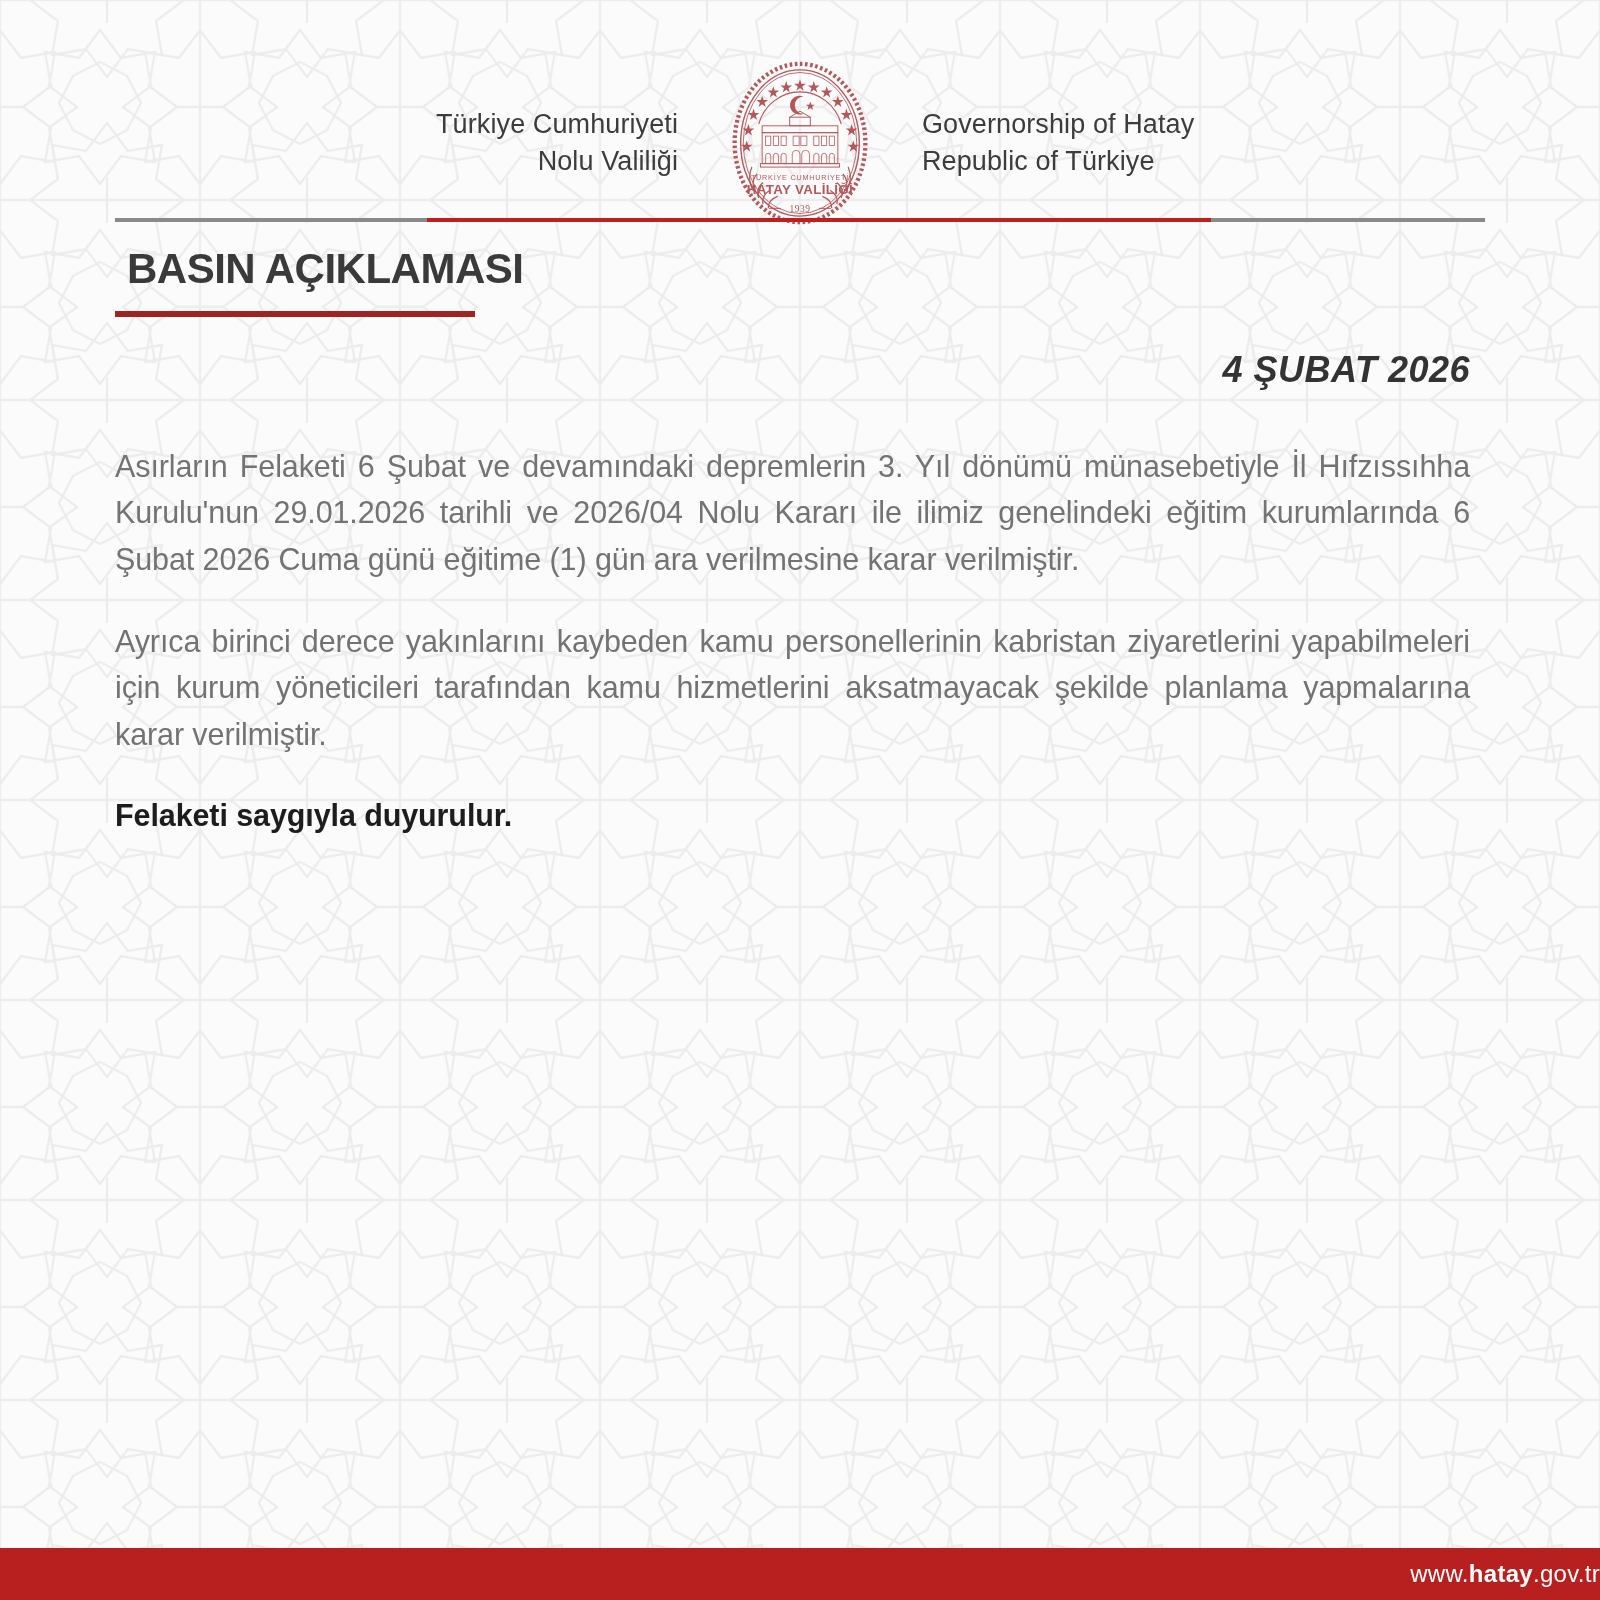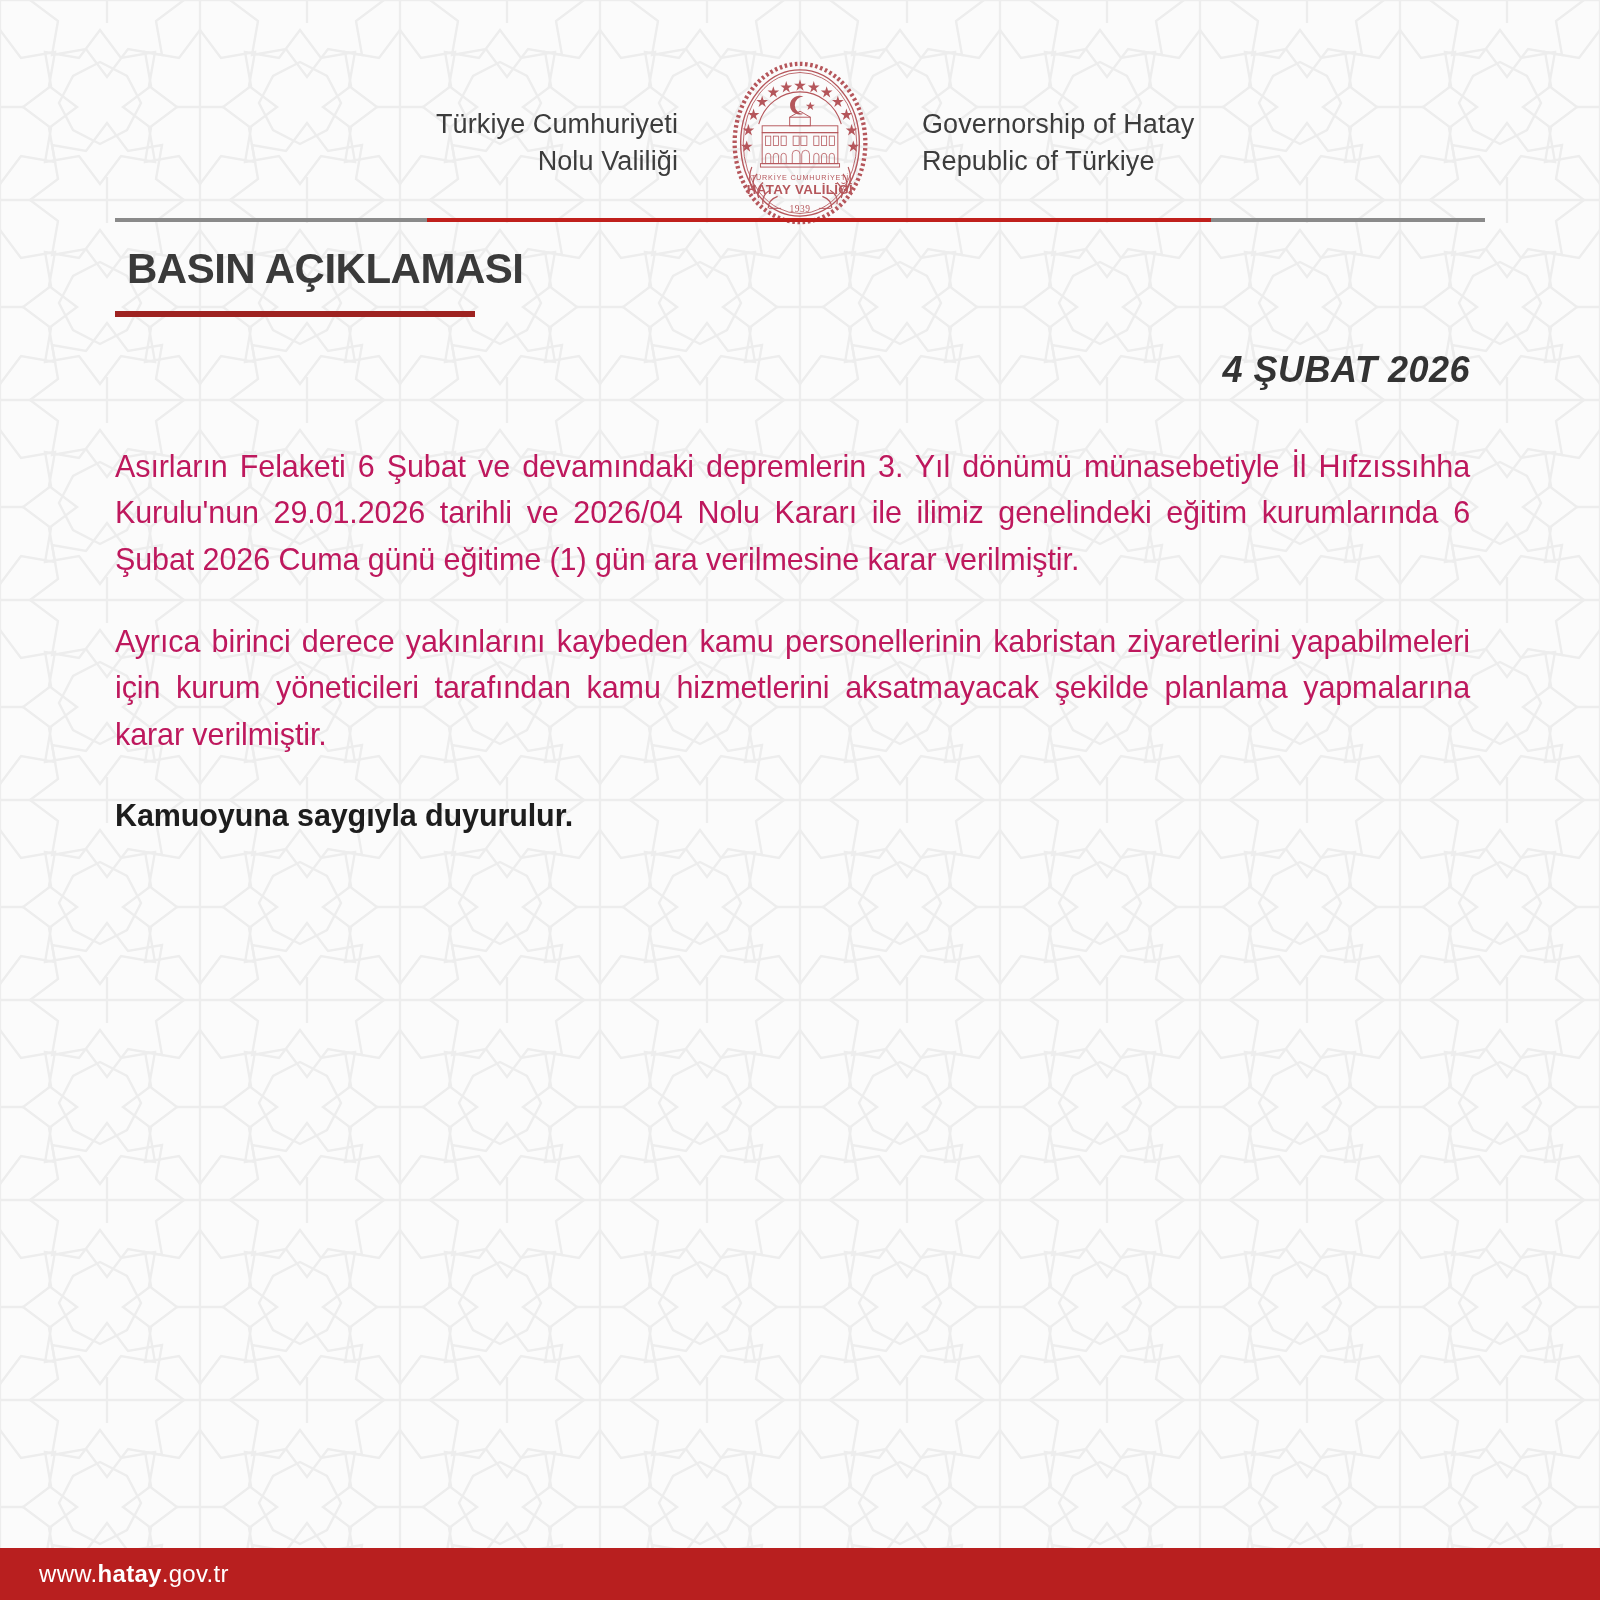--- a/index.html
+++ b/index.html
@@ -116,21 +116,21 @@
 
   
   .body-block {
     position: relative;
     z-index: 2;
     margin: 52px 130px 0 115px;
   }
   .para {
     font-size: 30.5px;
     line-height: 1.52;
-    color: #be185d;
+    color: #737373;
     text-align: justify;
     margin: 0 0 36px 0;
     font-weight: 400;
     letter-spacing: -0.1px;
   }
   .para.last-of-group {
   }
   .closing {
     font-size: 30.5px;
     line-height: 1.5;
@@ -144,21 +144,21 @@
   .footer {
     position: absolute;
     left: 0;
     right: 0;
     bottom: 0;
     height: 52px;
     background: #b81f1f;
     z-index: 3;
     display: flex;
     align-items: center;
-    justify-content: flex-start;
+    justify-content: flex-end;
     padding-left: 39px;
   }
   .footer-url {
     color: #ffffff;
     font-size: 24px;
     letter-spacing: 0.3px;
     font-weight: 400;
   }
   .footer-url b { font-weight: 700; }
 </style>
@@ -297,20 +297,20 @@
   <div class="title-block">
     <h1 class="title">BASIN AÇIKLAMASI</h1>
     <div class="title-underline"></div>
   </div>
 
   <div class="date-line">4 ŞUBAT 2026</div>
 
   <div class="body-block">
     <p class="para">Asırların Felaketi 6 Şubat ve devamındaki depremlerin 3. Yıl dönümü münasebetiyle İl Hıfzıssıhha Kurulu'nun 29.01.2026 tarihli ve 2026/04 Nolu Kararı ile ilimiz genelindeki eğitim kurumlarında 6 Şubat 2026 Cuma günü eğitime (1) gün ara verilmesine karar verilmiştir.</p>
     <p class="para last-of-group">Ayrıca birinci derece yakınlarını kaybeden kamu personellerinin kabristan ziyaretlerini yapabilmeleri için kurum yöneticileri tarafından kamu hizmetlerini aksatmayacak şekilde planlama yapmalarına karar verilmiştir.</p>
-    <p class="closing">Kamuoyuna saygıyla duyurulur.</p>
+    <p class="closing">Felaketi saygıyla duyurulur.</p>
   </div>
 
   <div class="footer">
     <div class="footer-url"><span>www.</span><b>hatay</b><span>.gov.tr</span></div>
   </div>
 
 </div>
 
 </body></html>

